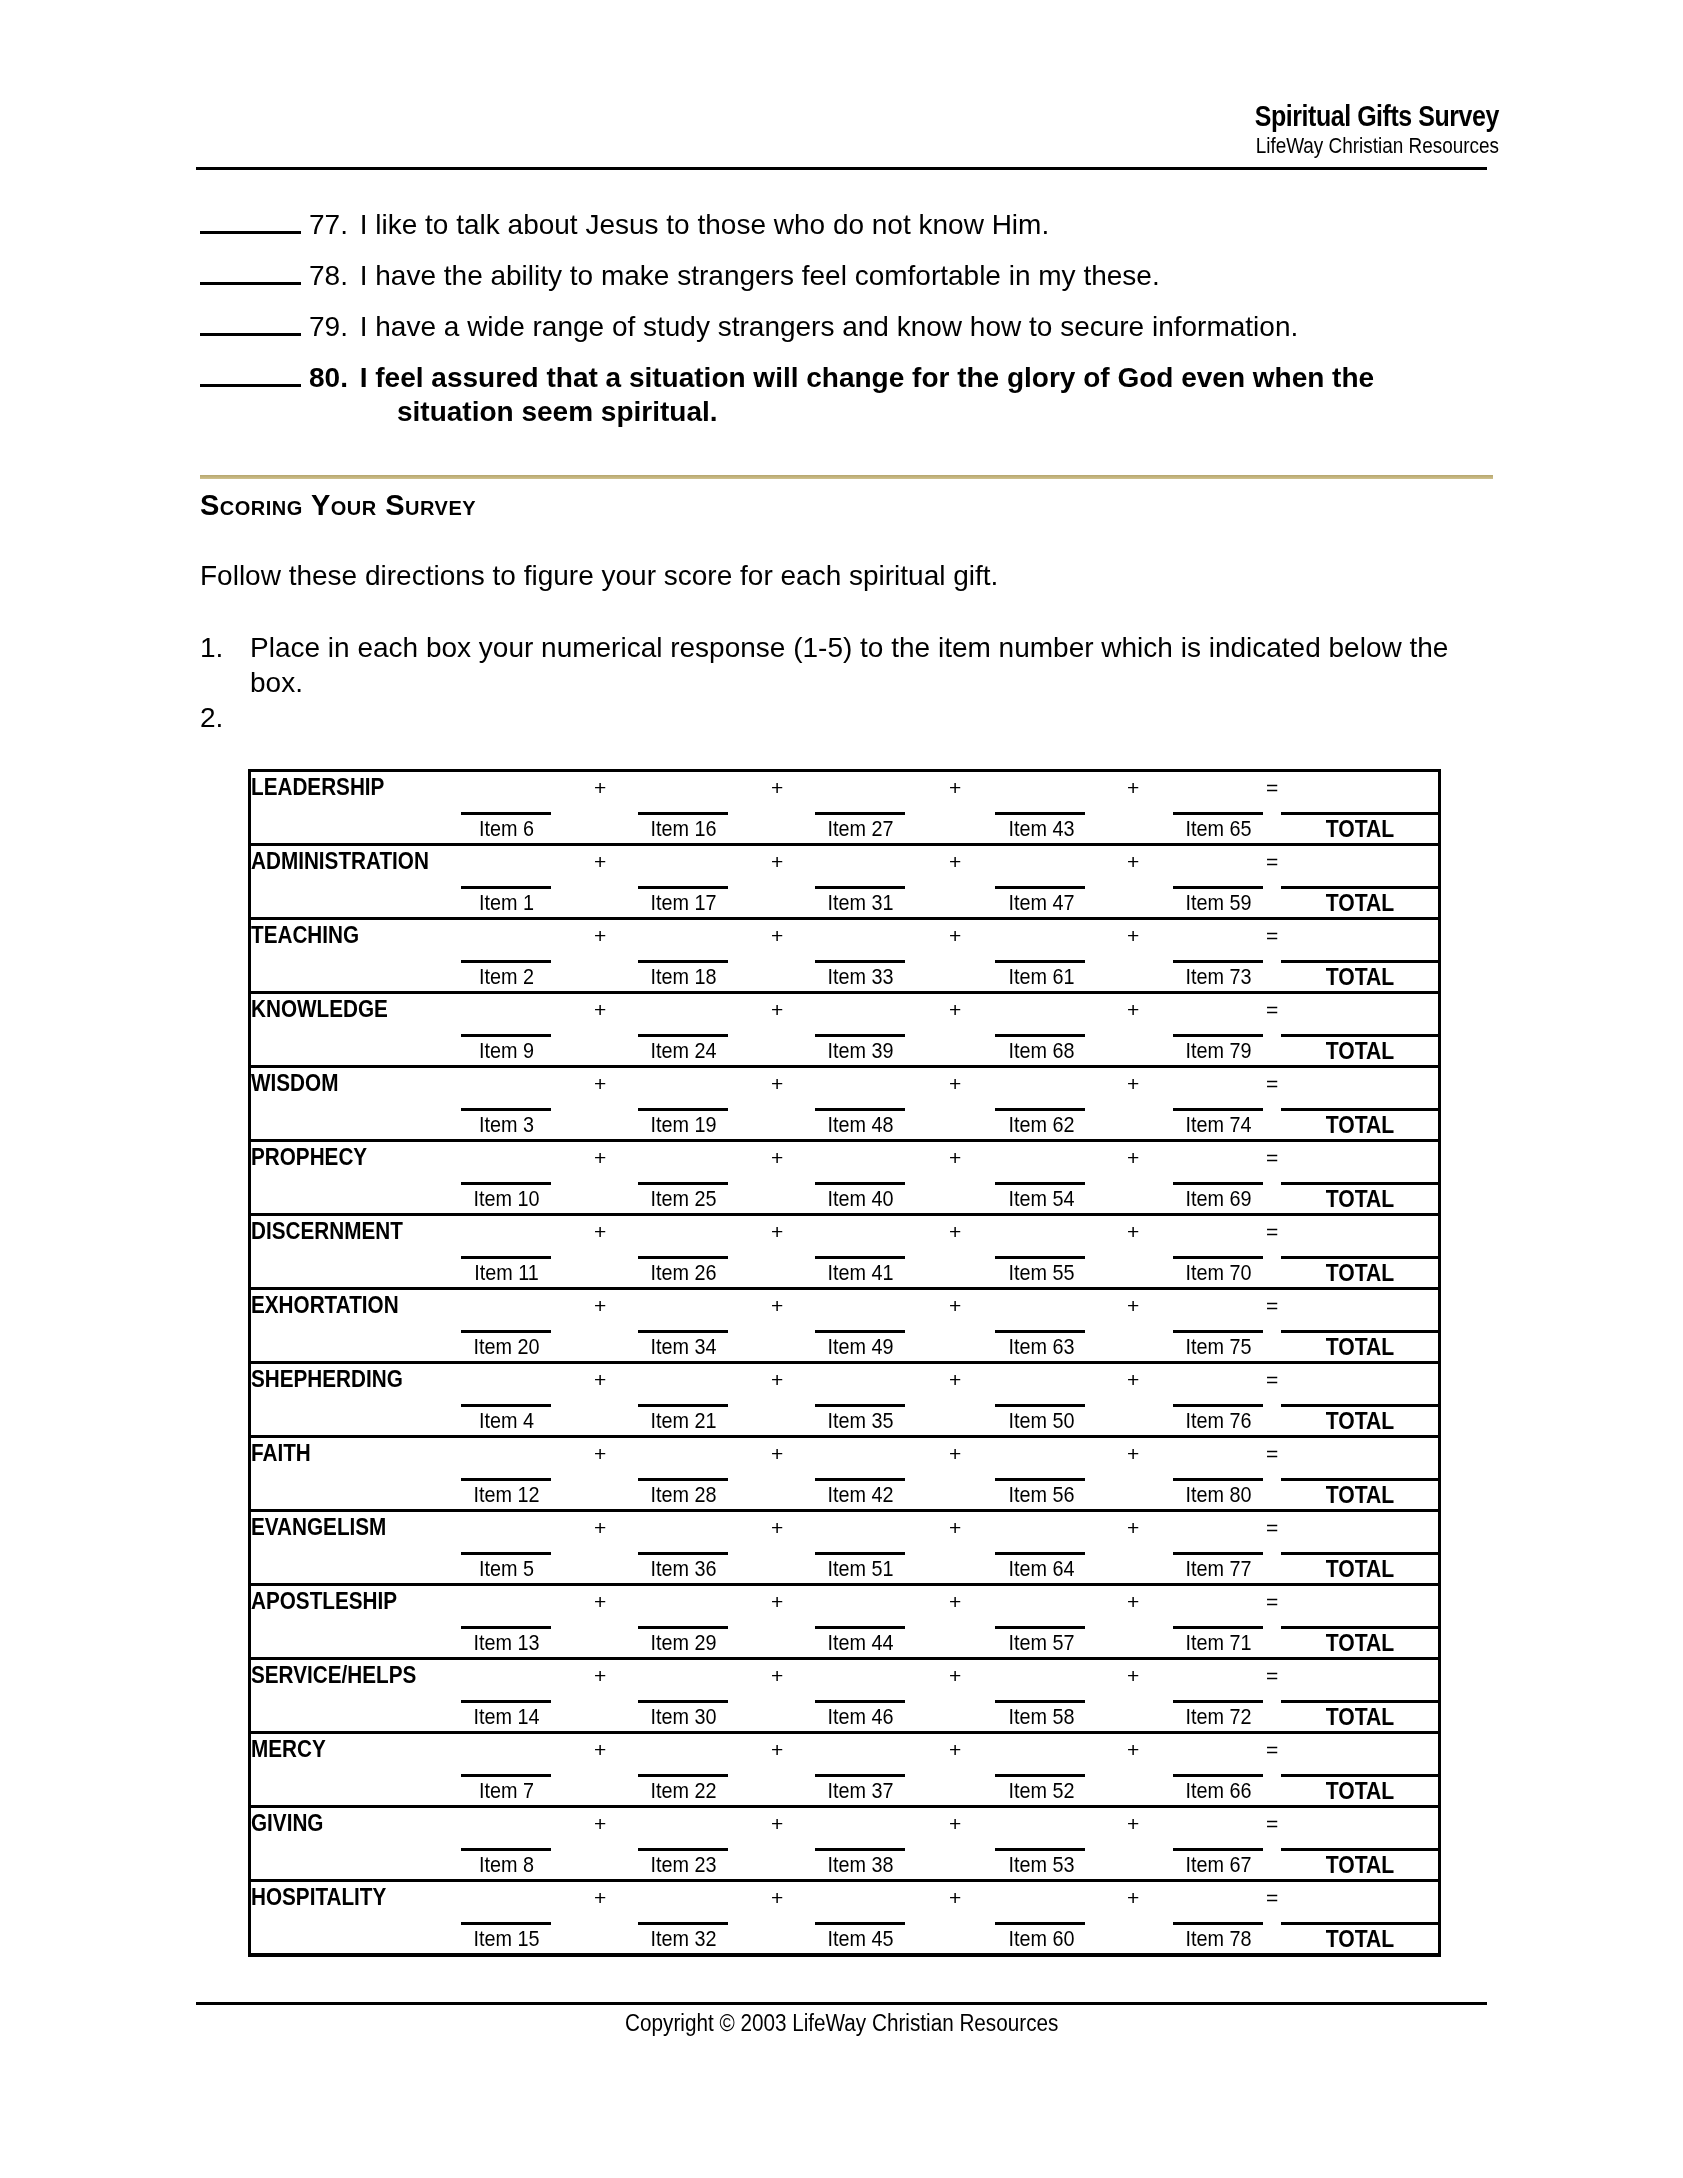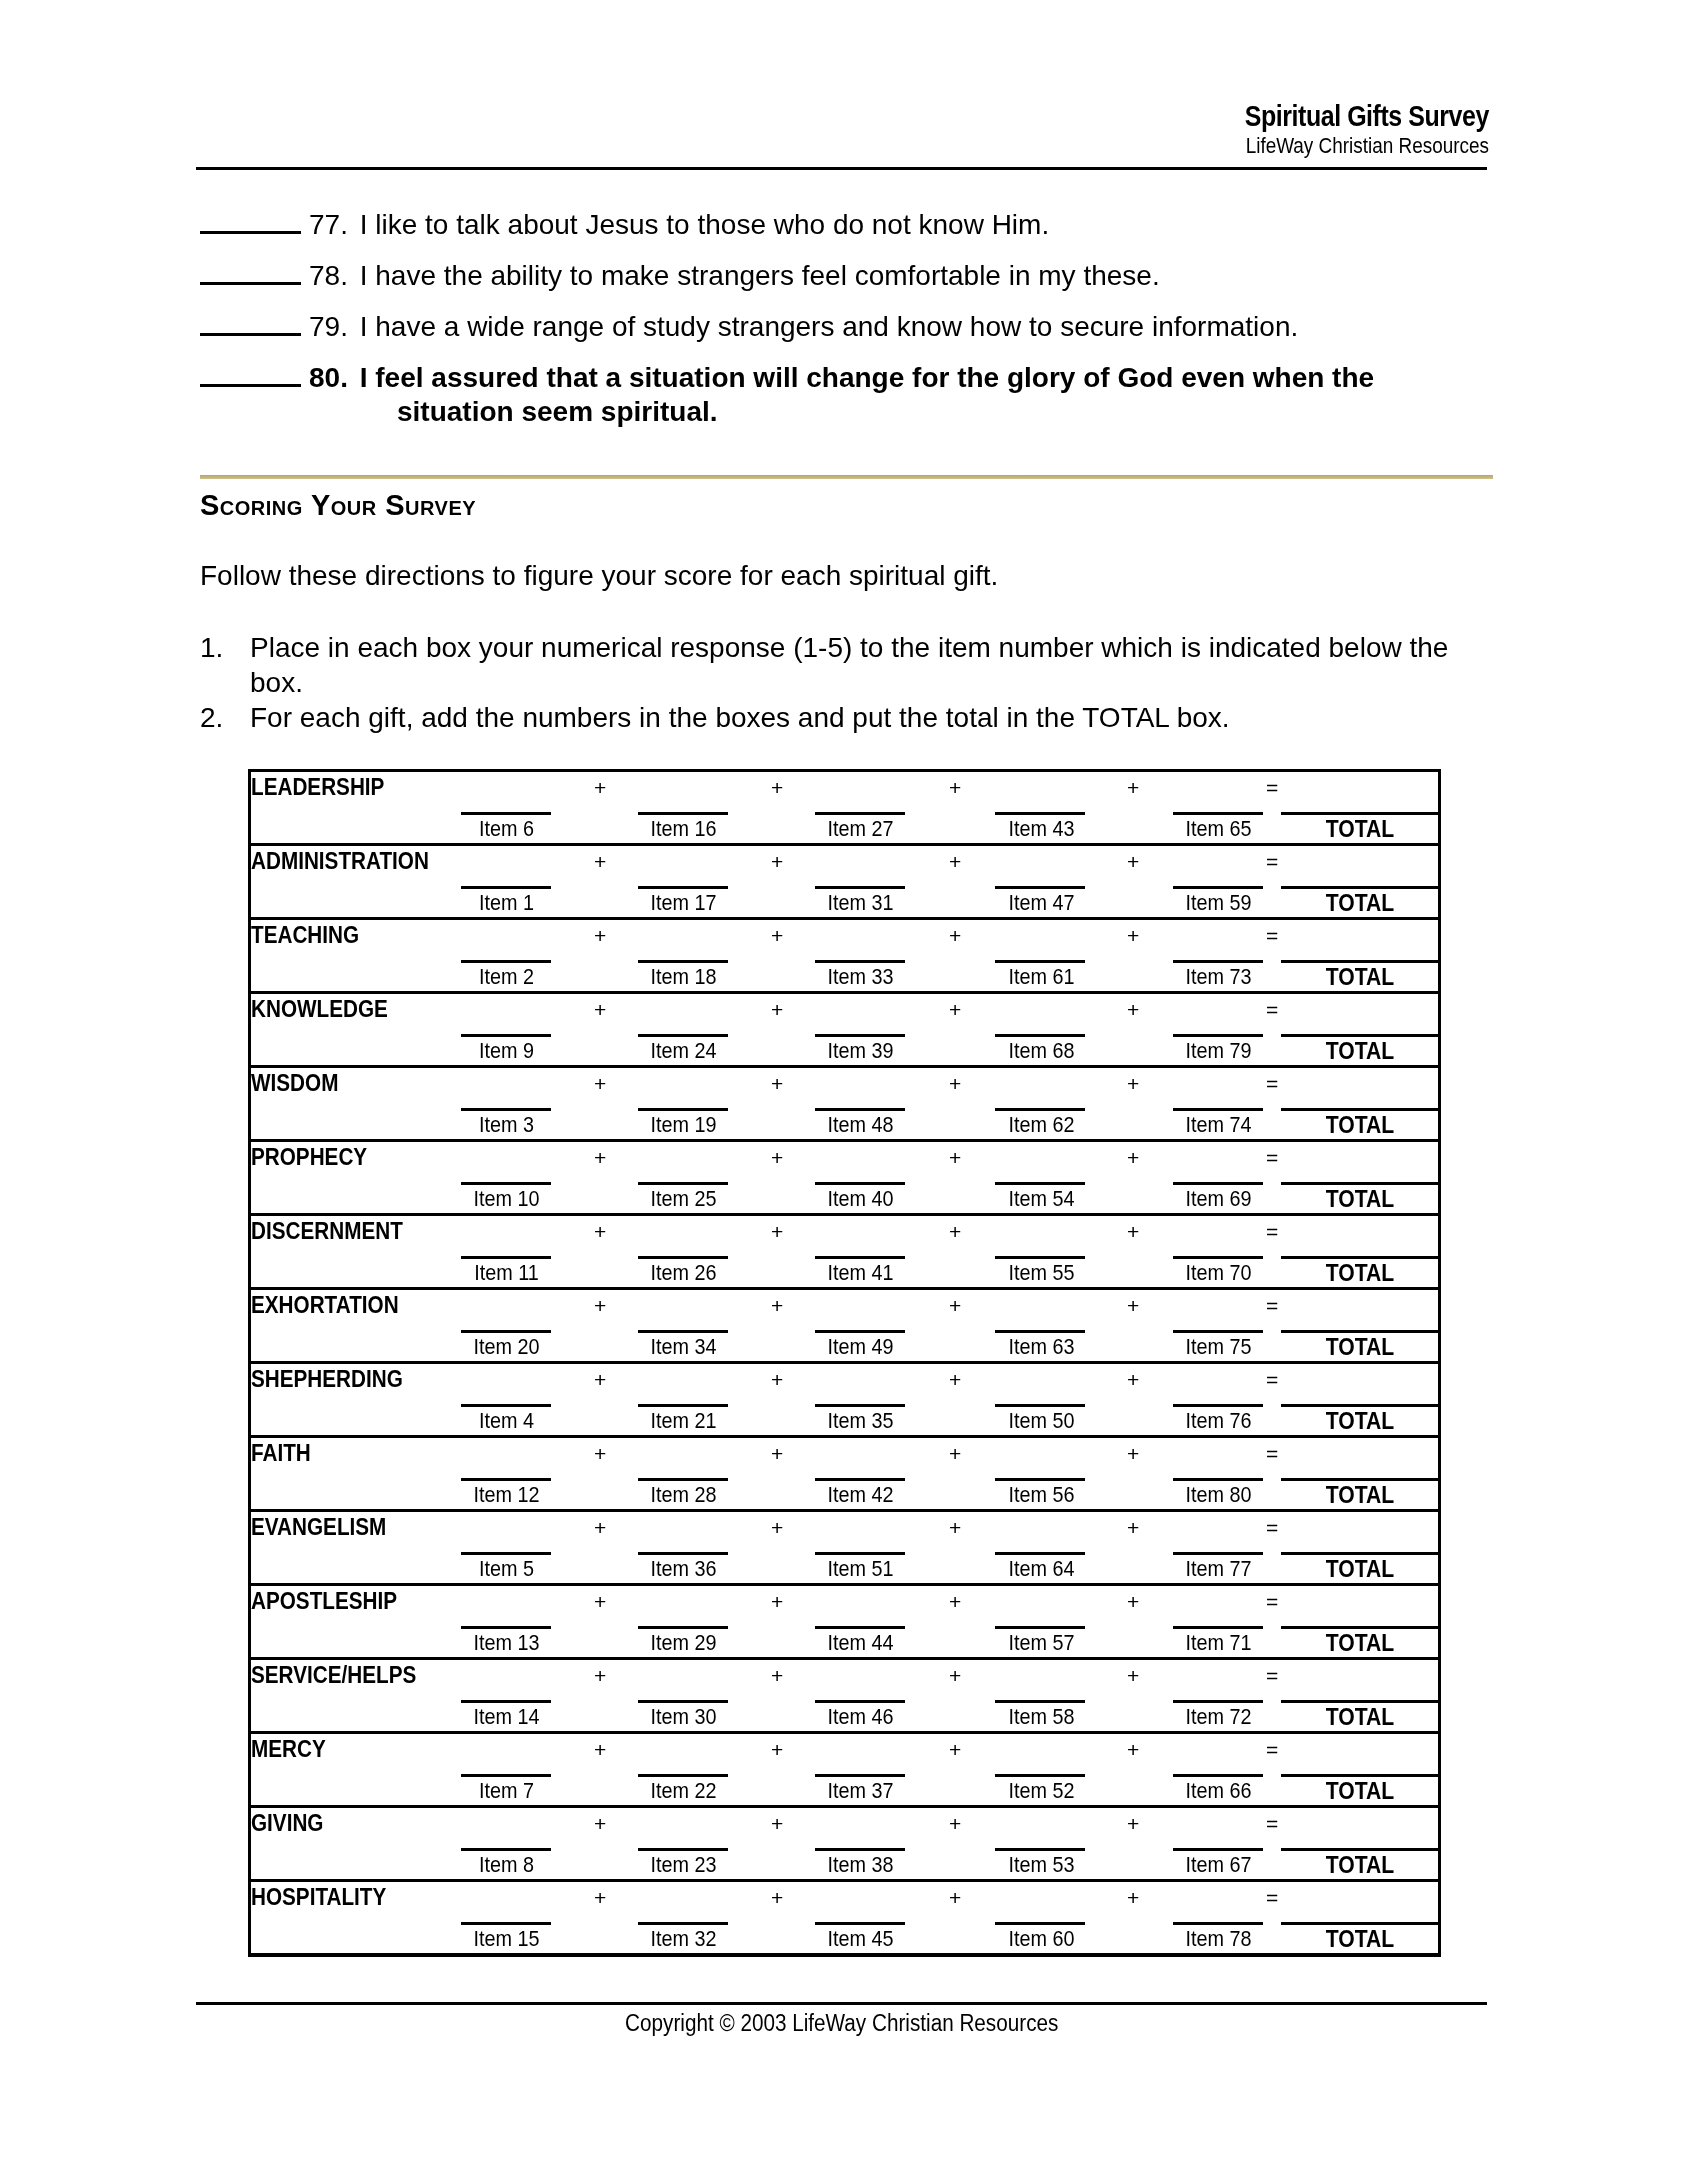--- a/index.html
+++ b/index.html
@@ -1,19 +1,19 @@
 <!DOCTYPE html>
 <html><head>
 <meta charset="utf-8">
 <style>
   html, body { margin: 0; padding: 0; background: #ffffff; }
   body { width: 1683px; height: 2178px; position: relative; overflow: hidden;
          font-family: "Liberation Sans", sans-serif; color: #000; }
 
-  .header { position: absolute; right: 194px; top: 99px; text-align: right; }
+  .header { position: absolute; right: 184px; top: 99px; text-align: right; }
   .header .title { font-size: 29px; font-weight: bold; letter-spacing: -0.5px; transform: scaleX(0.86); transform-origin: right; line-height: 34px; }
   .header .subtitle { font-size: 22px; transform: scaleX(0.86); transform-origin: right; line-height: 26px; }
   .header-rule { position: absolute; left: 196px; top: 167px; width: 1291px; height: 3px; background: #000; }
 
   .questions { position: absolute; left: 200px; top: 206px; width: 1307px; }
   .q { position: relative; font-size: 28px; line-height: 34px; height: 51px; white-space: nowrap; }
   .q .blank { display: inline-block; width: 101px; border-bottom: 3px solid #000; height: 25px; vertical-align: baseline; margin-right: 8px; }
   .q .num { margin-right: 4px; }
   .q .cont { position: absolute; left: 197px; top: 36px; }
   .q.last { height: 83px; font-weight: bold; }
@@ -72,21 +72,20 @@
 <div class="section-title">Scoring Your Survey</div>
 <div class="intro">Follow these directions to figure your score for each spiritual gift.</div>
 
 <div class="steps">
   <div class="step">
     <span class="n">1.</span>
     <span>Place in each box your numerical response (1-5) to the item number which is indicated below the box.</span>
   </div>
   <div class="step">
     <span class="n">2.</span>
-    <span>For each gift, add the numbers in the boxes and put the total in the TOTAL box.</span>
   </div>
 </div>
 
 <div class="score-table" id="score-table">
     <div class="srow">
       <div class="gift">LEADERSHIP</div>
       <div class="slot" style="left:210px"></div>
       <div class="slot-label" style="left:196px">Item 6</div>
       <div class="slot" style="left:387px"></div>
       <div class="slot-label" style="left:373px">Item 16</div>

